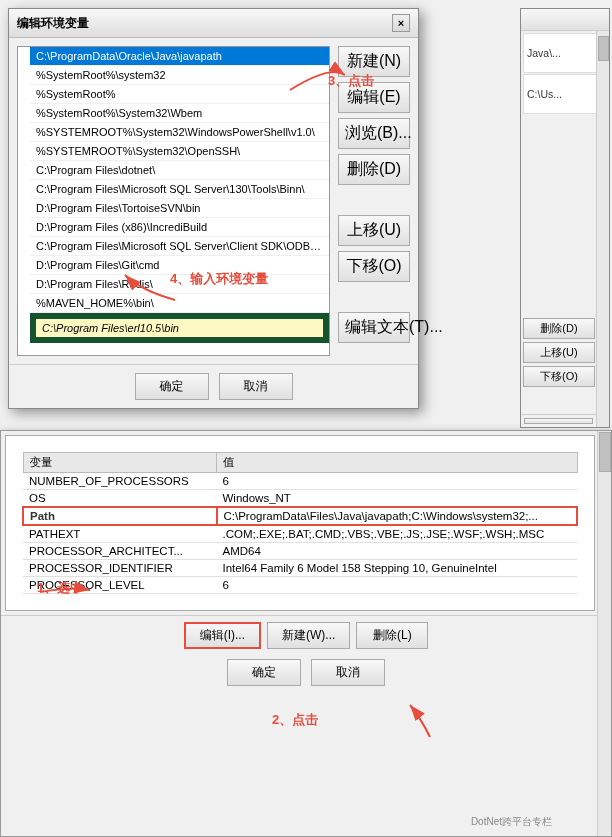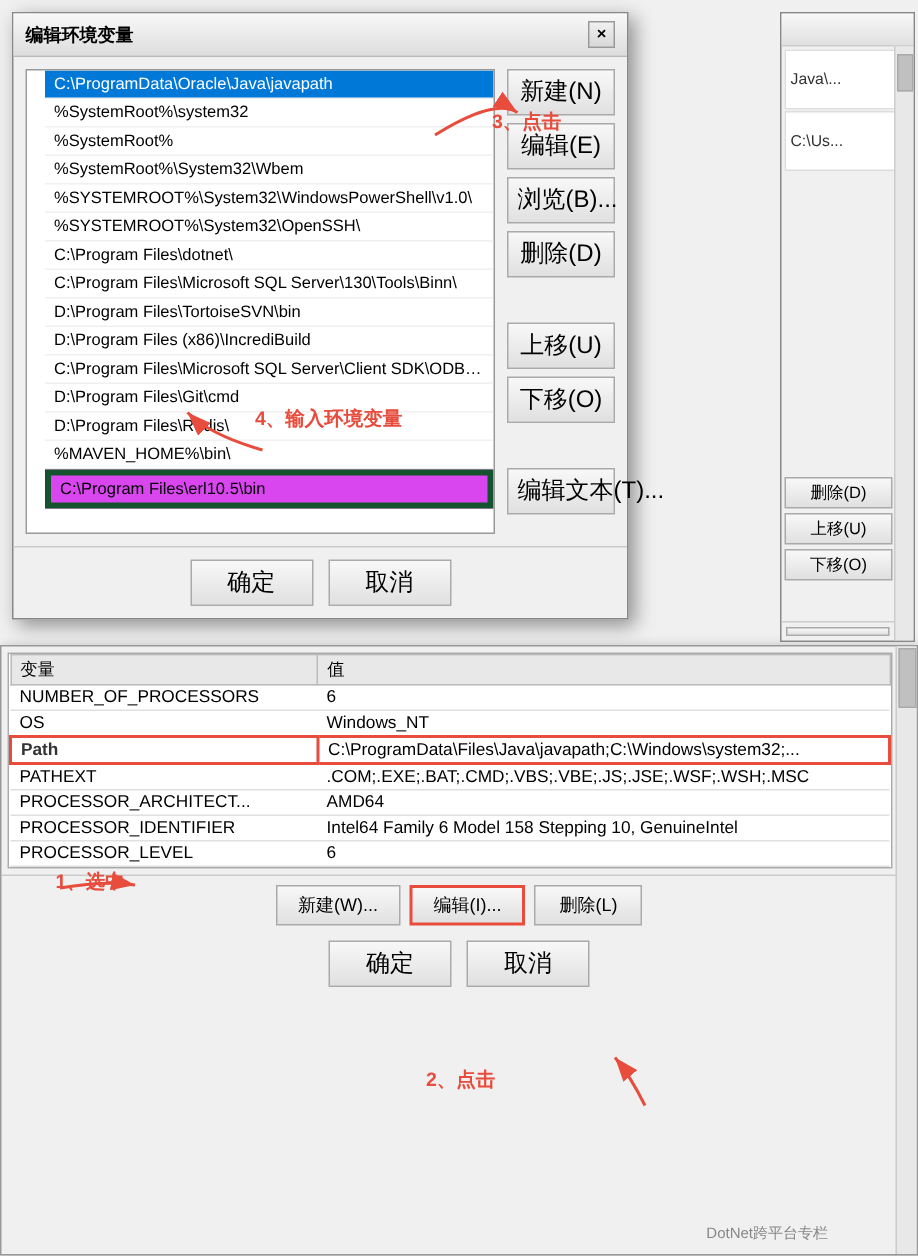--- a/index.html
+++ b/index.html
@@ -19,21 +19,21 @@
       bottom: 0;
       left: 0;
       right: 0;
       top: 430px;
       background: #f0f0f0;
       border: 1px solid #999;
       box-shadow: 2px 2px 8px rgba(0,0,0,0.3);
     }
 
     .bg-table-area {
-      padding: 0;
+      padding: 16px;
       background: white;
       margin: 4px;
       border: 1px solid #aaa;
     }
 
     .sys-table {
       width: 100%;
       border-collapse: collapse;
       font-size: 11.5px;
     }
@@ -144,22 +144,23 @@
       border-bottom: 1px solid #f0f0f0;
       margin-left: 12px;
     }
 
     .path-list li.selected {
       background: #0078d7;
       color: white;
     }
 
     .path-list li.new-entry {
-      border: 4px solid #14532d;
-      background: #d946ef;
+      border: 6px solid #14532d;
+      background: #fef9c3;
+      font-style: italic;
     }
 
     .dialog-buttons {
       display: flex;
       flex-direction: column;
       gap: 5px;
       width: 72px;
     }
 
     .dialog-btn {
@@ -181,21 +182,21 @@
       justify-content: center;
       gap: 10px;
       padding: 8px;
       border-top: 1px solid #ccc;
     }
 
     .footer-btn {
       padding: 4px 24px;
       background: linear-gradient(to bottom, #f8f8f8, #e0e0e0);
       border: 1px solid #aaa;
-      font-size: 16px;
+      font-size: 12px;
       cursor: pointer;
       min-width: 64px;
     }
 
     
     .annotation {
       position: absolute;
       color: #e74c3c;
       font-size: 13px;
       font-weight: bold;
@@ -438,22 +439,22 @@
             <td>PROCESSOR_LEVEL</td>
             <td style="max-width: 320px; overflow: hidden; text-overflow: ellipsis; white-space: nowrap;">6</td>
           </tr>
         </tbody>
       </table>
   </div>
   <div class="bg-scrollbar">
     <div class="bg-scrollbar-thumb"></div>
   </div>
   <div class="bg-bottom-buttons">
+    <button class="bg-btn highlighted-btn">编辑(I)...</button>
     <button class="bg-btn">新建(W)...</button>
-    <button class="bg-btn highlighted-btn">编辑(I)...</button>
     <button class="bg-btn">删除(L)</button>
   </div>
   <div style="display:flex; justify-content:center; gap:10px; padding: 4px 8px 6px;">
     <button class="footer-btn">确定</button>
     <button class="footer-btn">取消</button>
   </div>
 </div>
 
 <div class="annotation" style="top: 72px; left: 328px;">3、点击</div>
 <svg class="arrow-svg" style="top: 55px; left: 280px;" width="80" height="50">
@@ -478,21 +479,21 @@
 <div class="annotation" style="bottom: 240px; left: 37px;">1、选中</div>
 <svg class="arrow-svg" style="bottom: 225px; left: 30px;" width="80" height="40">
   <defs>
       <marker id="arrowhead1" markerWidth="8" markerHeight="6" refX="8" refY="3" orient="auto">
         <polygon points="0 0, 8 3, 0 6" fill="#e74c3c"></polygon>
       </marker>
     </defs>
   <path d="M 10 20 Q 40 15 60 18" stroke="#e74c3c" stroke-width="2" fill="none" marker-end="url(#arrowhead1)"></path>
 </svg>
 
-<div class="annotation" style="bottom: 108px; left: 284px;">2、点击</div>
+<div class="annotation" style="bottom: 108px; left: 272px;">2、点击</div>
 <svg class="arrow-svg" style="bottom: 90px; left: 390px;" width="80" height="50">
   <defs>
       <marker id="arrowhead2" markerWidth="8" markerHeight="6" refX="8" refY="3" orient="auto">
         <polygon points="0 0, 8 3, 0 6" fill="#e74c3c"></polygon>
       </marker>
     </defs>
   <path d="M 40 40 Q 30 20 20 8" stroke="#e74c3c" stroke-width="2" fill="none" marker-end="url(#arrowhead2)"></path>
 </svg>
 
 <div class="watermark">DotNet跨平台专栏</div>

